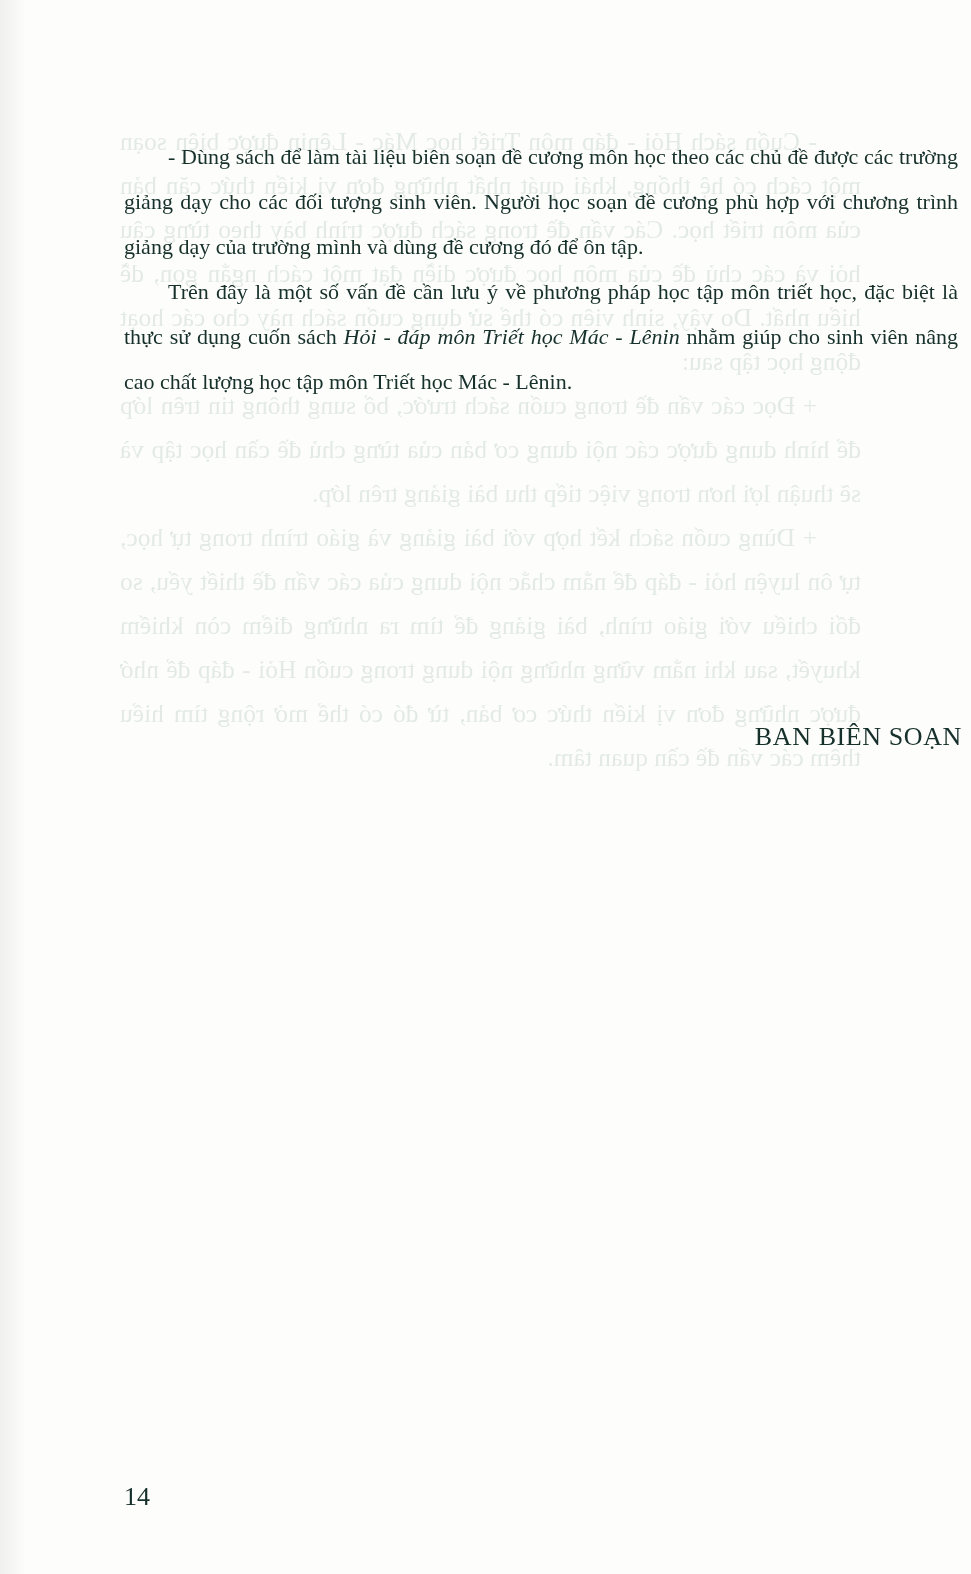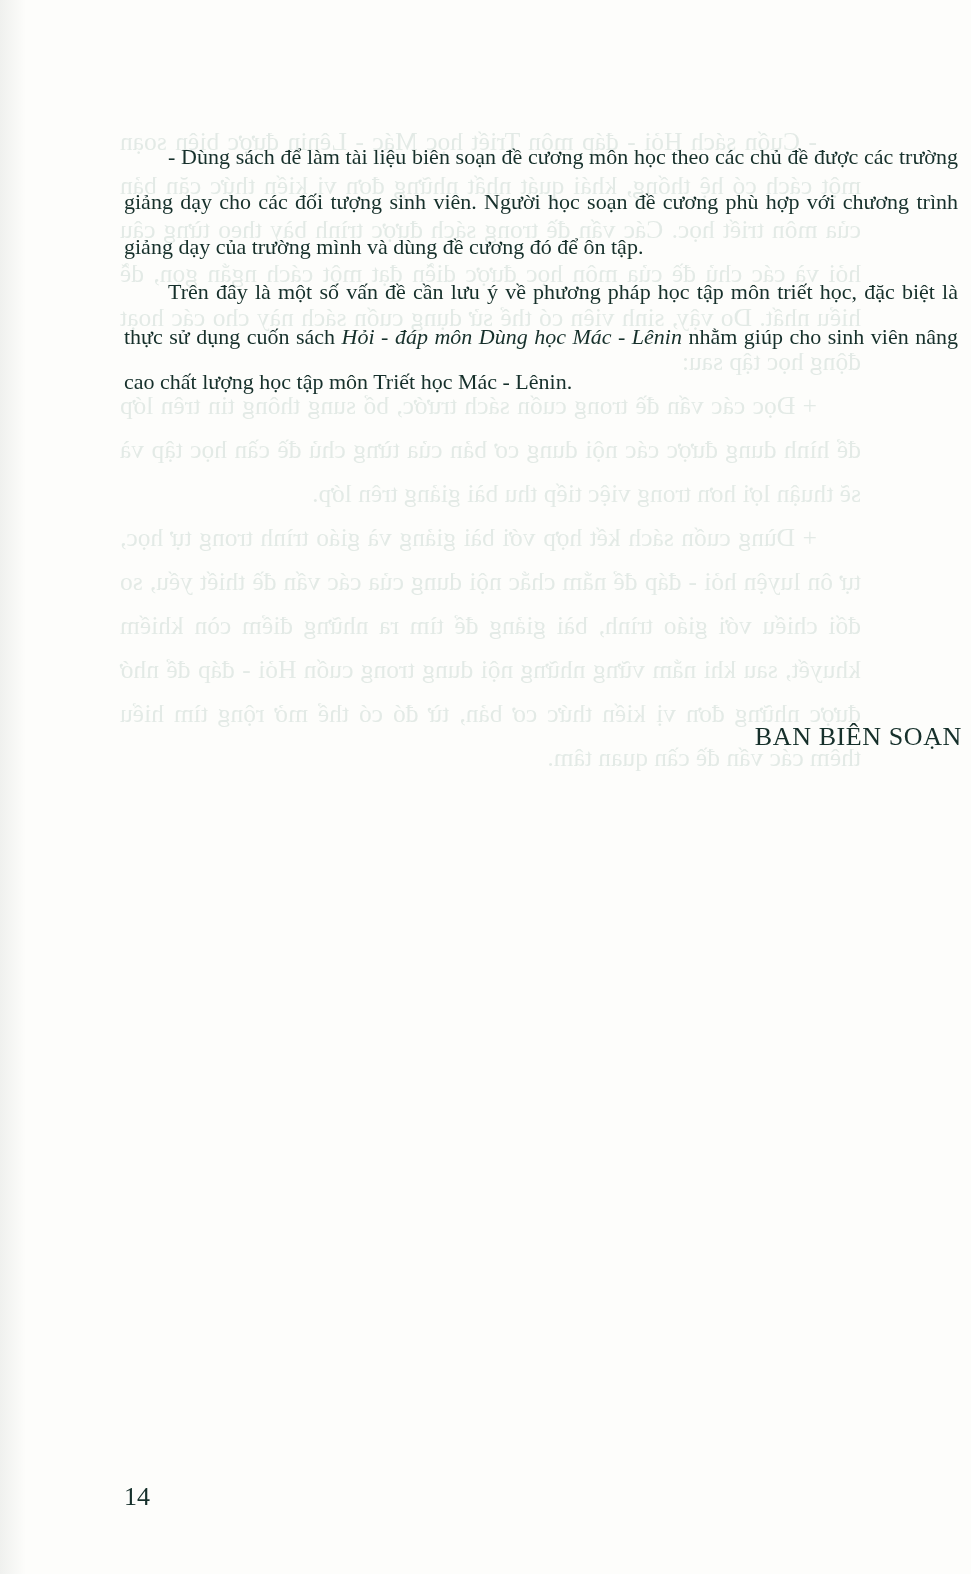--- a/index.html
+++ b/index.html
@@ -104,20 +104,20 @@
   <div class="edge-shadow"></div>
 
   <div class="bleed">
     <p>- Cuốn sách Hỏi - đáp môn Triết học Mác - Lênin được biên soạn một cách có hệ thống, khái quát nhất những đơn vị kiến thức căn bản của môn triết học. Các vấn đề trong sách được trình bày theo từng câu hỏi và các chủ đề của môn học được diễn đạt một cách ngắn gọn, dễ hiểu nhất. Do vậy, sinh viên có thể sử dụng cuốn sách này cho các hoạt động học tập sau:</p>
     <p>+ Đọc các vấn đề trong cuốn sách trước, bổ sung thông tin trên lớp để hình dung được các nội dung cơ bản của từng chủ đề cần học tập và sẽ thuận lợi hơn trong việc tiếp thu bài giảng trên lớp.</p>
     <p>+ Dùng cuốn sách kết hợp với bài giảng và giáo trình trong tự học, tự ôn luyện hỏi - đáp để nắm chắc nội dung của các vấn đề thiết yếu, so đối chiếu với giáo trình, bài giảng để tìm ra những điểm còn khiếm khuyết, sau khi nắm vững những nội dung trong cuốn Hỏi - đáp để nhớ được những đơn vị kiến thức cơ bản, từ đó có thể mở rộng tìm hiểu thêm các vấn đề cần quan tâm.</p>
   </div>
 
   <div class="content">
     <p class="dash">- Dùng sách để làm tài liệu biên soạn đề cương môn học theo các chủ đề được các trường giảng dạy cho các đối tượng sinh viên. Người học soạn đề cương phù hợp với chương trình giảng dạy của trường mình và dùng đề cương đó để ôn tập.</p>
-    <p><span>Trên đây là một số vấn đề cần lưu ý về phương pháp học tập môn triết học, đặc biệt là thực sử dụng cuốn sách </span><span class="italic">Hỏi - đáp môn Dùng học Mác - Lênin</span><span> nhằm giúp cho sinh viên nâng cao chất lượng học tập môn Triết học Mác - Lênin.</span></p>
+    <p><span>Trên đây là một số vấn đề cần lưu ý về phương pháp học tập môn triết học, đặc biệt là thực sử dụng cuốn sách </span><span class="italic">Hỏi - đáp môn Triết học Mác - Lênin</span><span> nhằm giúp cho sinh viên nâng cao chất lượng học tập môn Triết học Mác - Lênin.</span></p>
   </div>
 
   <div class="signature">BAN BIÊN SOẠN</div>
 
   <div class="folio">14</div>
 
 </div>
 
 </body></html>

